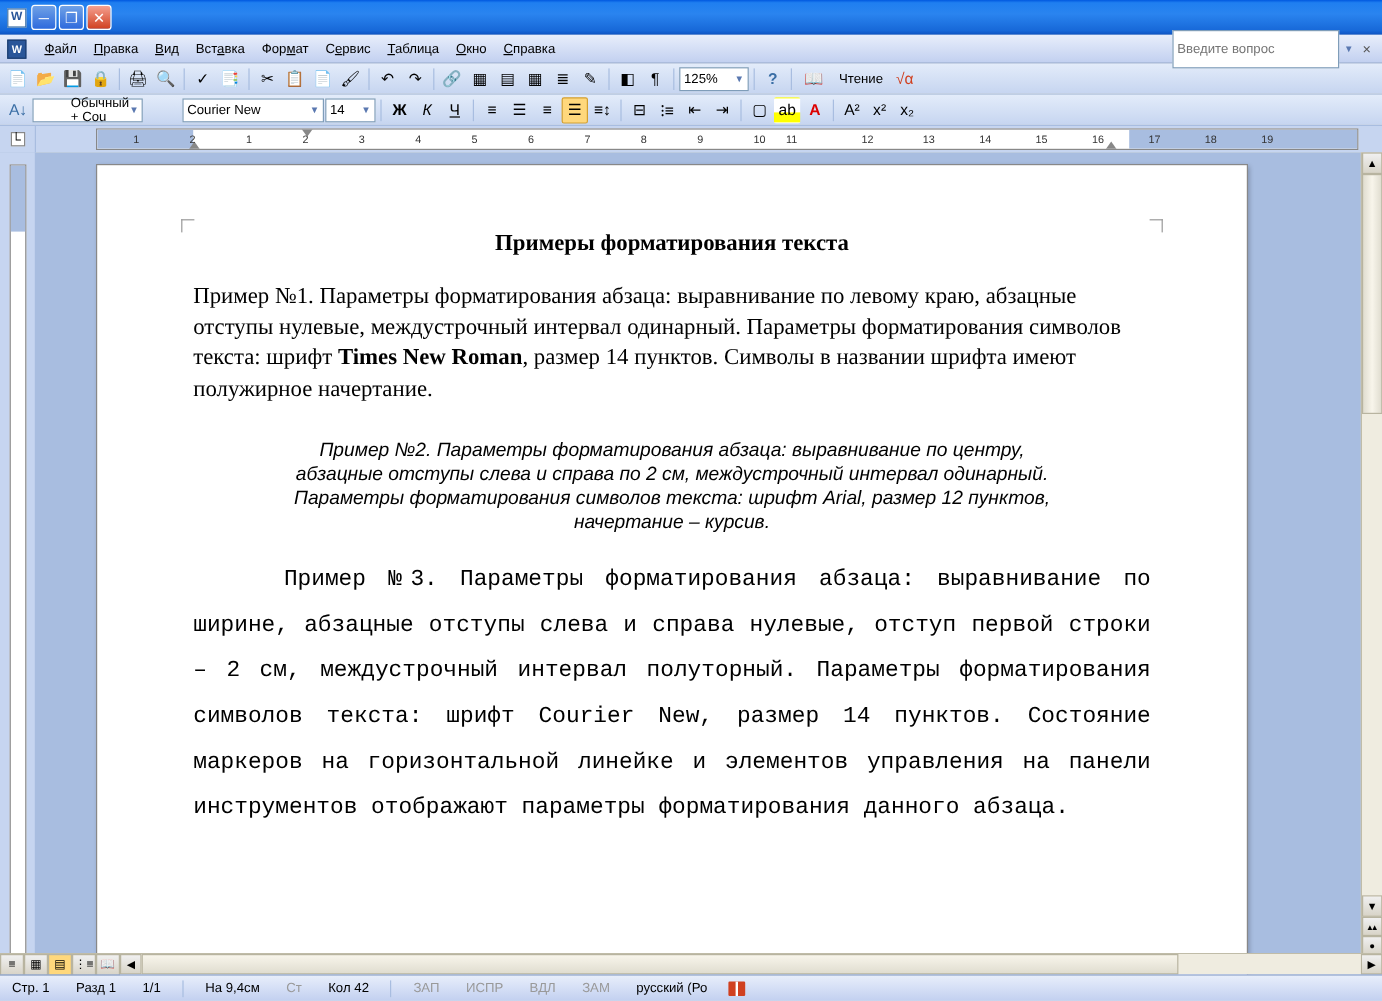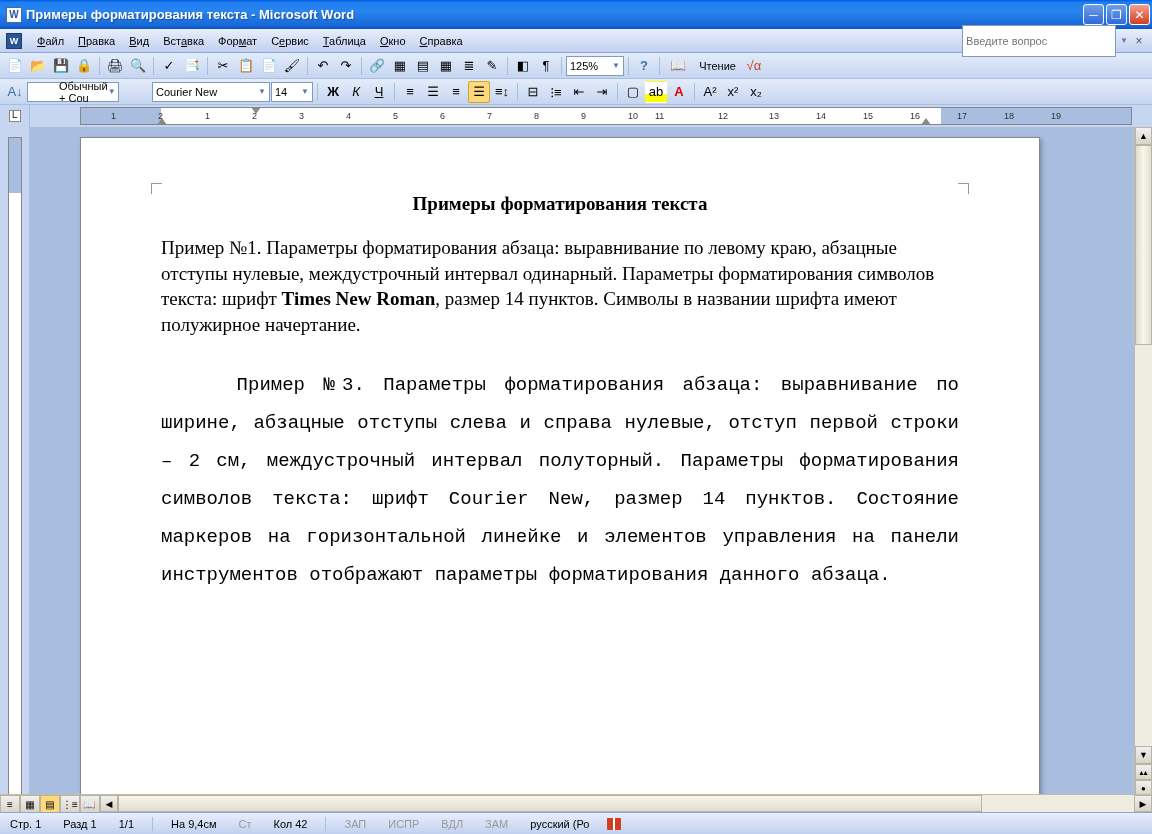--- a/index.html
+++ b/index.html
@@ -9,21 +9,21 @@
 .titlebar .title { font-weight: bold; font-size: 13px; flex: 1; text-shadow: 1px 1px 1px rgba(0,0,0,.3); }
 .win-buttons { display: flex; gap: 2px; }
 .win-btn { width: 21px; height: 21px; border: 1px solid #fff; border-radius: 3px; display: flex; align-items: center; justify-content: center; font-family: Marlett, sans-serif; font-size: 12px; color: #fff; cursor: default; }
 .win-min, .win-max { background: linear-gradient(#6fa1e6, #2e6add); }
 .win-close { background: linear-gradient(#f5a090, #d04020); }
 .menubar { height: 24px; background: linear-gradient(#e8eefb, #c2d0f0); display: flex; align-items: center; padding: 0 6px; border-bottom: 1px solid #8ba6d8; }
 .menubar .word-icon { width: 16px; height: 16px; margin-right: 8px; background:#2a5699;border:1px solid #1c3d6e;color:#fff;font-size:9px;font-weight:bold;display:flex;align-items:center;justify-content:center; }
 .menu-item { padding: 3px 7px; cursor: default; }
 .menu-item u { text-decoration: underline; }
 .help-box { margin-left: auto; display:flex; align-items:center; gap:4px;}
-.help-input { width: 154px; height: 18px; font-size: 11px; border: 1px solid #7f9db9; padding: 15px 3px; background:#fff; color:#444;}
+.help-input { width: 139px; height: 18px; font-size: 11px; border: 1px solid #7f9db9; padding: 15px 3px; background:#fff; color:#444;}
 .help-close { width:14px; height:14px; font-size:12px; color:#555; text-align:center; }
 .toolbar { height: 26px; background: linear-gradient(#e3ecfa, #c6d5f0); border-bottom: 1px solid #a8bde0; display: flex; align-items: center; padding: 0 4px; gap: 1px; }
 .tb-btn { width: 22px; height: 22px; display: flex; align-items: center; justify-content: center; font-size: 13px; cursor: default; border: 1px solid transparent; border-radius:2px;}
 .tb-sep { width: 1px; height: 18px; background: #a8bde0; margin: 0 3px; }
 .tb-combo { height: 20px; border: 1px solid #7f9db9; background: #fff; font-size: 11px; display: flex; align-items: center; padding: 0 3px; }
 .tb-combo .arr { margin-left: auto; color:#5a78b0; font-size:8px; }
 .tb-btn.active { background: #ffd87c; border-color:#d4a030; }
 .ruler-area { height: 22px; background: #c6d5f0; display: flex; }
 .ruler-corner { width: 30px; background:#c6d5f0; border-right:1px solid #a8bde0; display:flex; align-items:center; justify-content:center; }
 .ruler-corner-box { width:12px;height:12px;border:1px solid #888; background:#fff; }
@@ -64,21 +64,20 @@
 .statusbar .disabled { color:#999; }
 .statusbar .sep { width:1px; height:14px; background:#a8bde0; }
 .book-icon { display:inline-block; width:14px; height:12px; background:#d04020; border-radius:1px; position:relative; }
 .book-icon::after { content:""; position:absolute; left:6px; top:0; bottom:0; width:2px; background:#fff; }
 </style>
 </head>
 <body>
 
 <div class="titlebar">
   <div class="app-icon">W</div>
-  <div class="title">Примеры форматирования текста - Microsoft Word</div>
   <div class="win-buttons">
     <div class="win-btn win-min">─</div>
     <div class="win-btn win-max">❐</div>
     <div class="win-btn win-close">✕</div>
   </div>
 </div>
 
 <div class="menubar">
   <div class="word-icon">W</div>
   <div class="menu-item"><u>Ф</u><span></span><span>айл</span></div>
@@ -223,20 +222,21 @@
   <div class="vruler">
     <div class="vruler-inner">
         <div class="vshade"></div>
       </div>
   </div>
   <div class="doc-scroll">
     <div class="page">
       <div class="page-margin-marker"></div>
       <div class="doc-title">Примеры форматирования текста</div>
       <p class="example1"><span>Пример №1. Параметры форматирования абзаца: выравнивание по левому краю, абзацные отступы нулевые, междустрочный интервал одинарный. Параметры форматирования символов текста: шрифт </span><b>Times New Roman</b><span>, размер 14 пунктов. Символы в названии шрифта имеют полужирное начертание.</span></p>
+      <p class="example2">Пример №2. Параметры форматирования абзаца: выравнивание по центру, абзацные отступы слева и справа по 2 см, междустрочный интервал одинарный. Параметры форматирования символов текста: шрифт Arial, размер 12 пунктов, начертание – курсив.</p>
       <p class="example3">Пример №3. Параметры форматирования абзаца: выравнивание по ширине, абзацные отступы слева и справа нулевые, отступ первой строки – 2 см, междустрочный интервал полуторный. Параметры форматирования символов текста: шрифт Courier New, размер 14 пунктов. Состояние маркеров на горизонтальной линейке и элементов управления на панели инструментов отображают параметры форматирования данного абзаца.</p>
     </div>
   </div>
   <div class="vscrollbar">
     <div class="arr-btn">▲</div>
     <div class="track">
         <div class="thumb"></div>
       </div>
     <div class="arr-btn">▼</div>
     <div class="nav-btn">▴▴</div>

